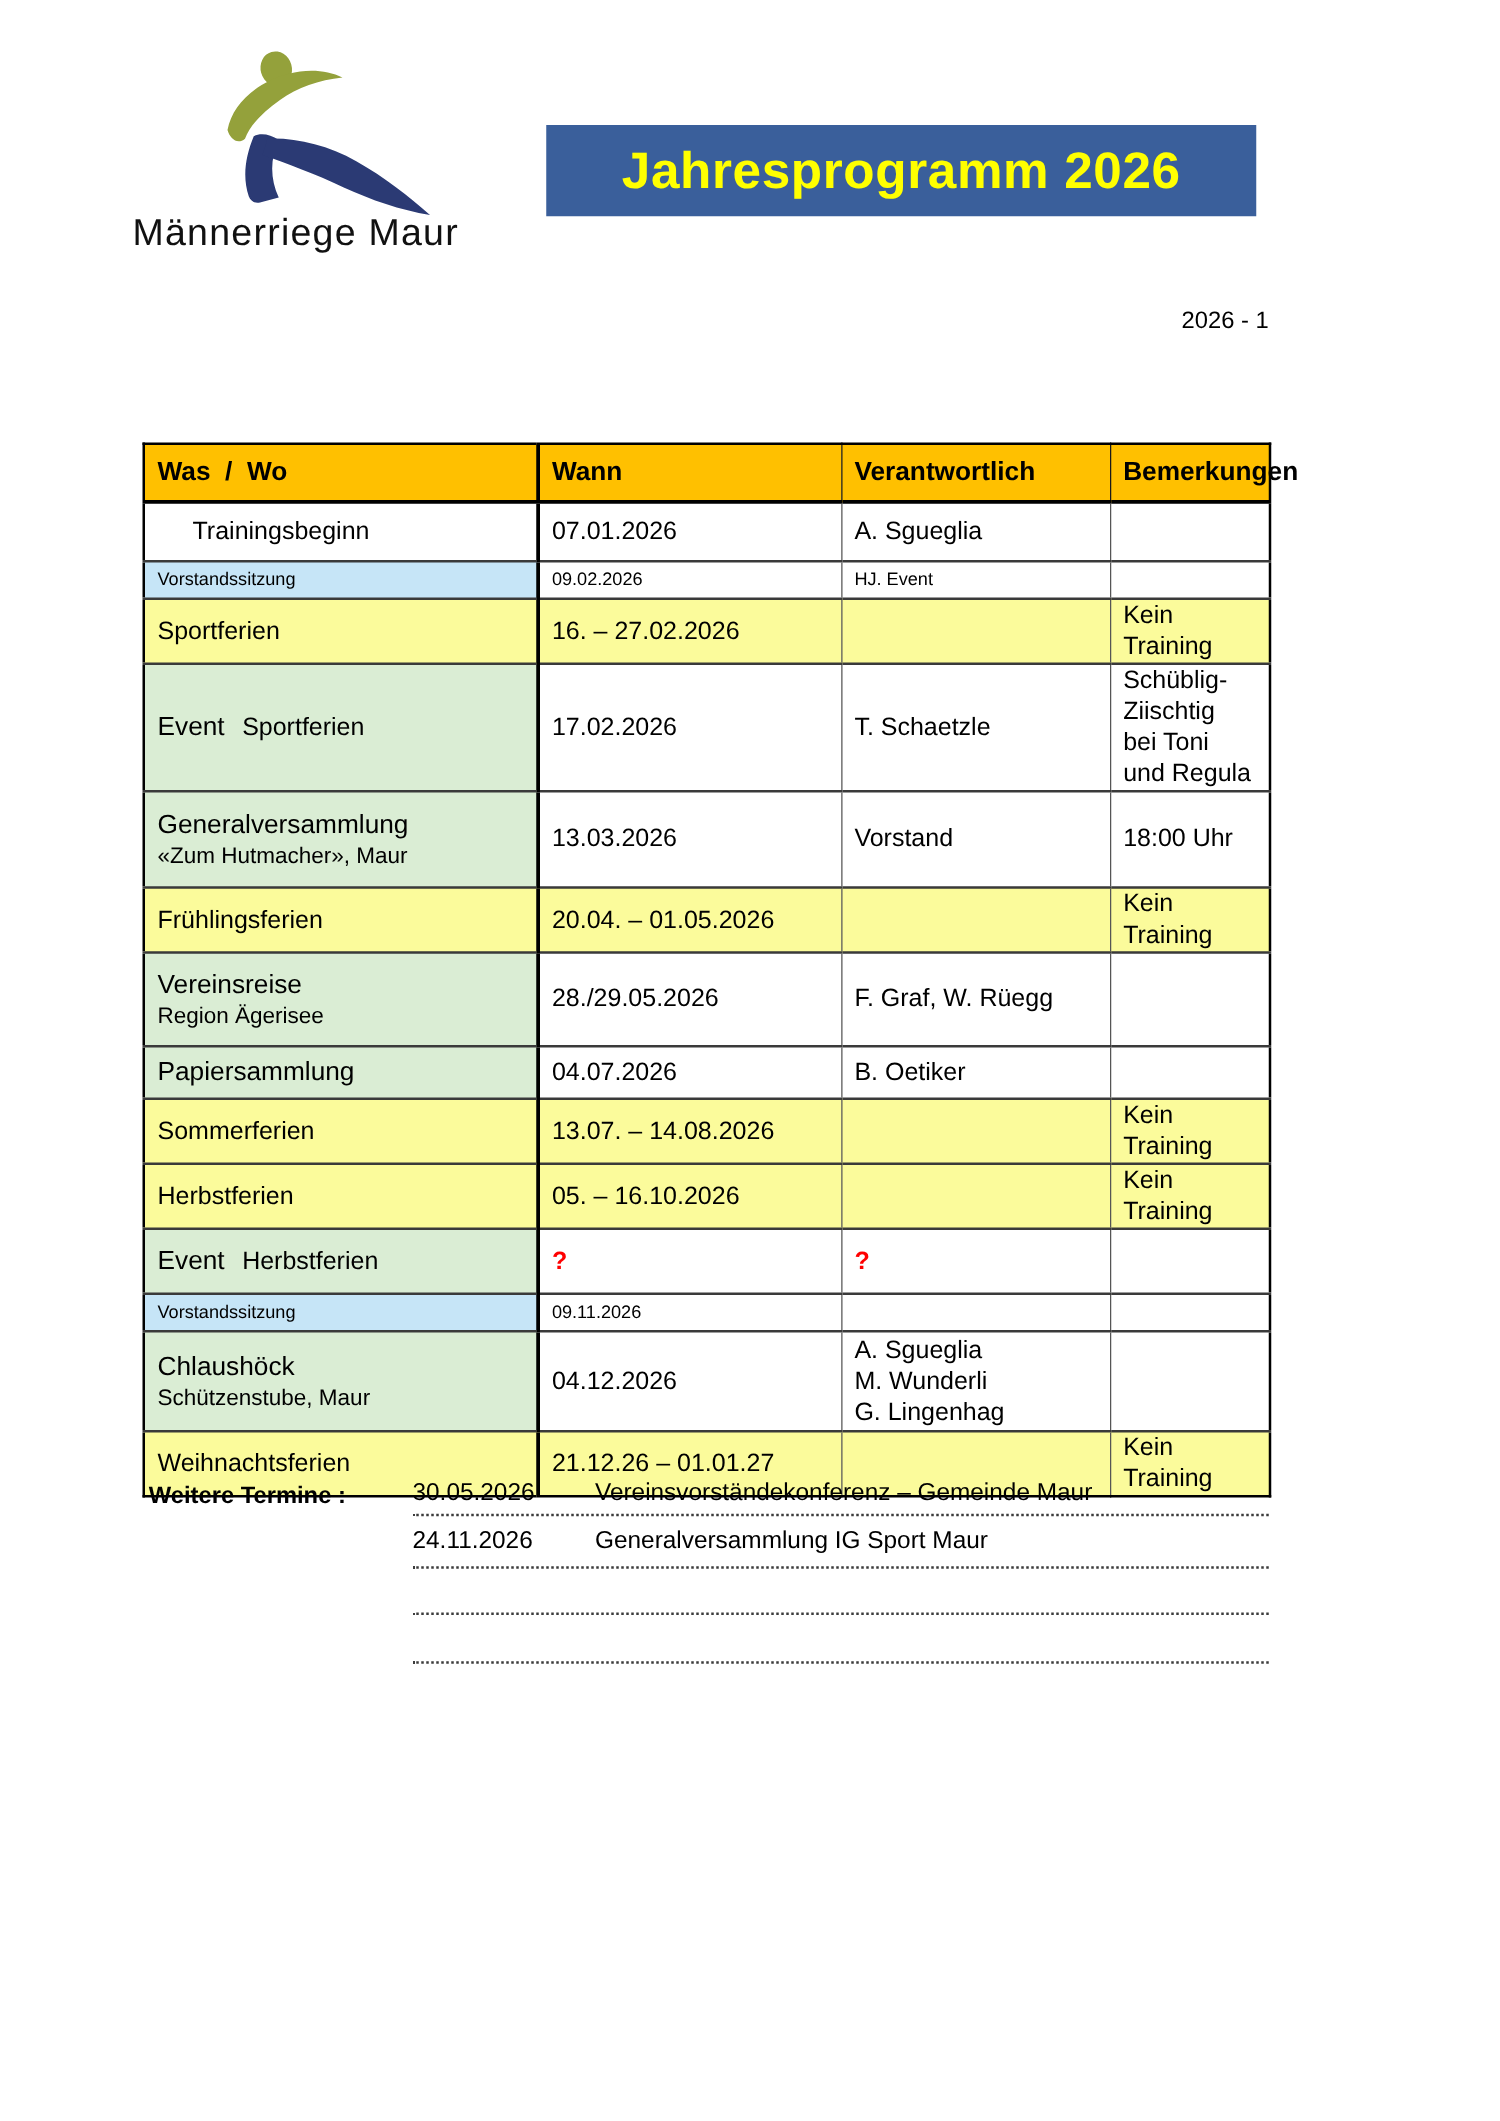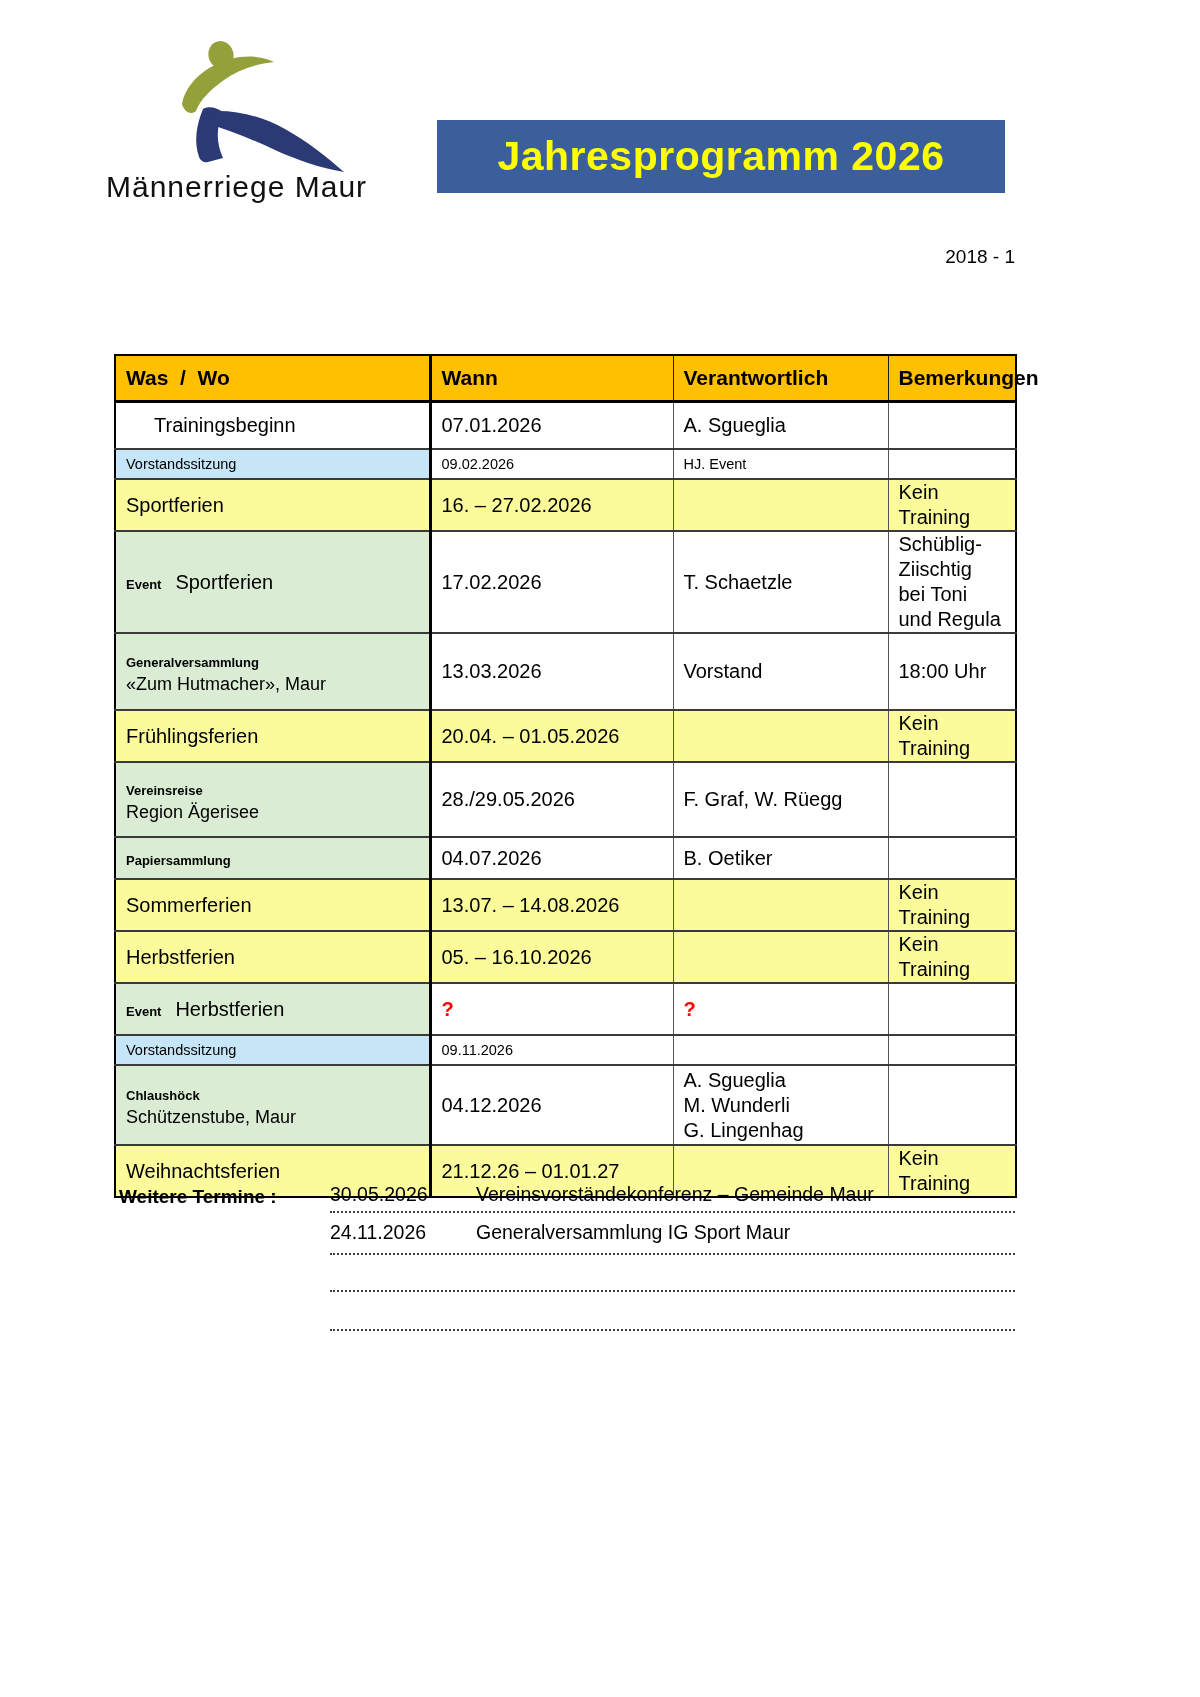--- a/index.html
+++ b/index.html
@@ -10,21 +10,21 @@
   }
   
   .logo-wrap{position:absolute; left:100px; top:36px; width:300px; height:172px;}
   .logo-svg{position:absolute; left:48px; top:2px;}
   .club-name{
     position:absolute; left:6px; top:134px; font-size:30px; font-weight:400;
     letter-spacing:1px; color:#111; white-space:nowrap;
   }
   
   .banner{
-    position:absolute; left:437px; top:120px; width:568px; height:73px;
+    position:absolute; left:437px; top:100px; width:568px; height:73px;
     background:var(--banner-bg,#3a5f9b); display:flex; align-items:center; justify-content:center;
   }
   .banner-title{
     color:var(--banner-fg,#ffff00); font-size:41px; font-weight:bold; letter-spacing:.5px; white-space:nowrap;
   }
   
   .page-number{position:absolute; top:246px; right:185px; font-size:19px;}
   
   .sched{
     position:absolute; left:114px; top:327px; width:901px;
@@ -37,21 +37,21 @@
     padding:0 10px; height:44px; border-bottom:3px solid #000; white-space:pre;
     border-left:1.5px solid #1a1a1a;
   }
   .sched th:first-child{border-left:none;}
   .sched td{
     padding:0 10px; vertical-align:middle; font-size:20px;
     border-top:2px solid #3a3a3a; border-left:1.5px solid #555;
   }
   .sched td:first-child{border-left:none;}
   .sched th:nth-child(2), .sched td:nth-child(2){border-left:3px solid #000;}
-  .c-what .bt{font-weight:bold; font-size:13px;}
+  .c-what .bt{font-weight:normal; font-size:21px;}
   .c-what .bt + .nt{margin-left:14px;}
   .c-what .sub{font-size:18px; margin-top:2px;}
   .c-bem{font-size:18px;}
   .cell-text{white-space:pre-line; line-height:1.25;}
   
   tr.style-holiday td{background:var(--holiday-bg,#fbfb9b);}
   tr.style-event td.c-what{background:var(--event-bg,#daedd4);}
   tr.style-board td.c-what{background:var(--board-bg,#c6e5f7);}
   tr.style-board td{font-size:14.5px;}
   tr.style-board td.c-what .nt{font-size:14.5px;}
@@ -94,21 +94,21 @@
                  C114 78 88 72 66 73 Z" fill="#2b3a74"></path>
       </g>
     </svg>
     <div class="club-name">Männerriege Maur</div>
   </div>
 
   <div class="banner">
     <span class="banner-title">Jahresprogramm 2026</span>
   </div>
 
-  <div class="page-number">2018 - 1</div>
+  <div class="page-number">2026 - 1</div>
 
   <table class="sched">
     <colgroup>
       <col style="width:315px">
         <col style="width:243px">
         <col style="width:215px">
         <col style="width:128px">
     </colgroup>
     <thead>
       <tr>

